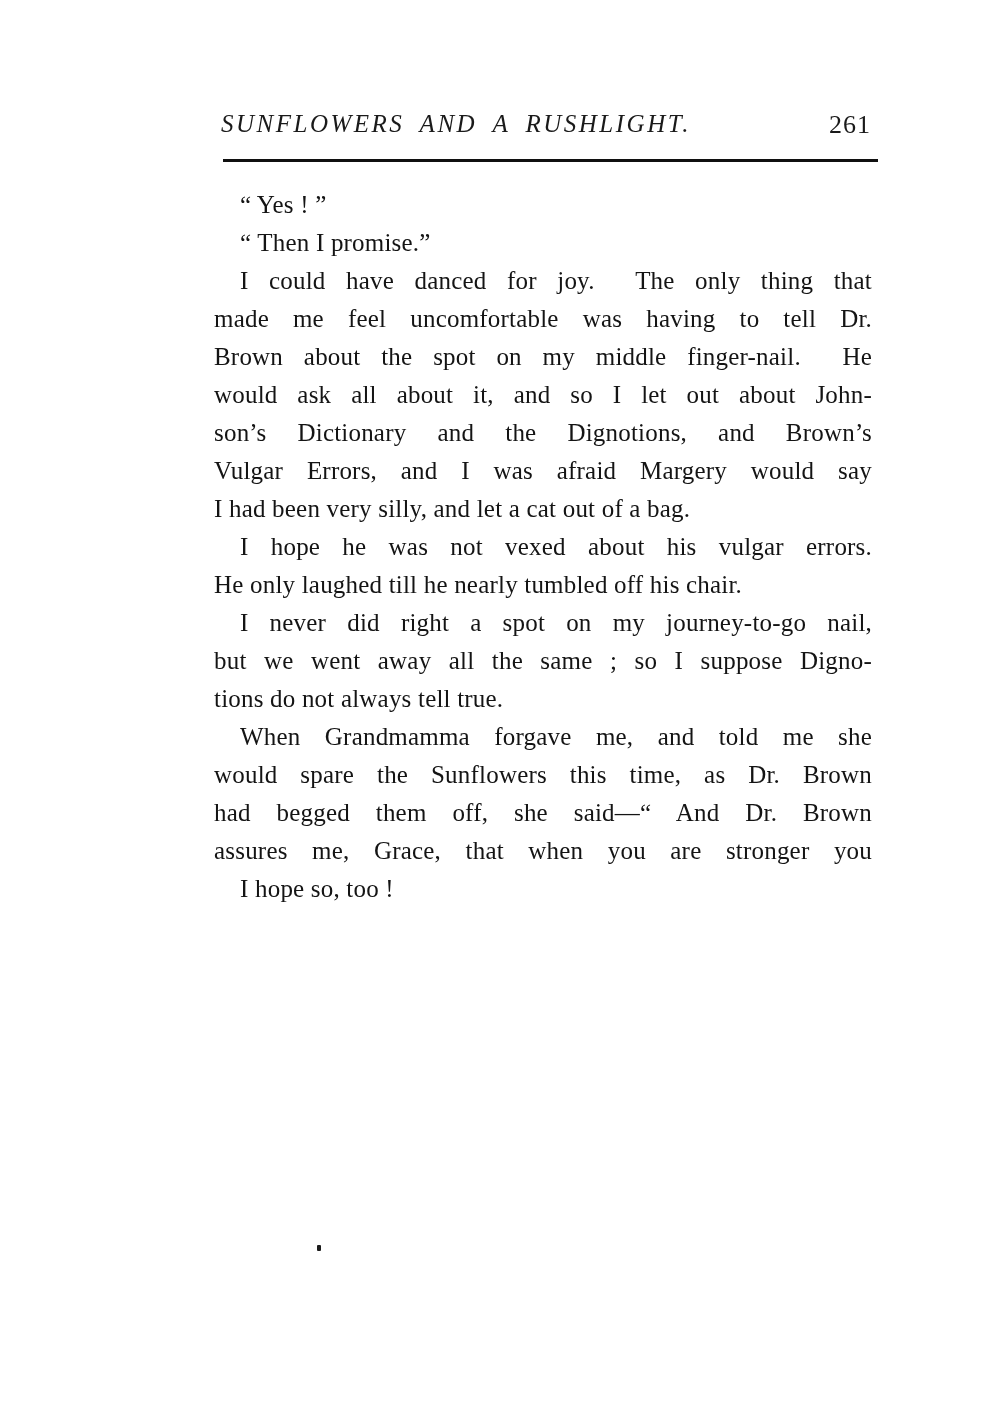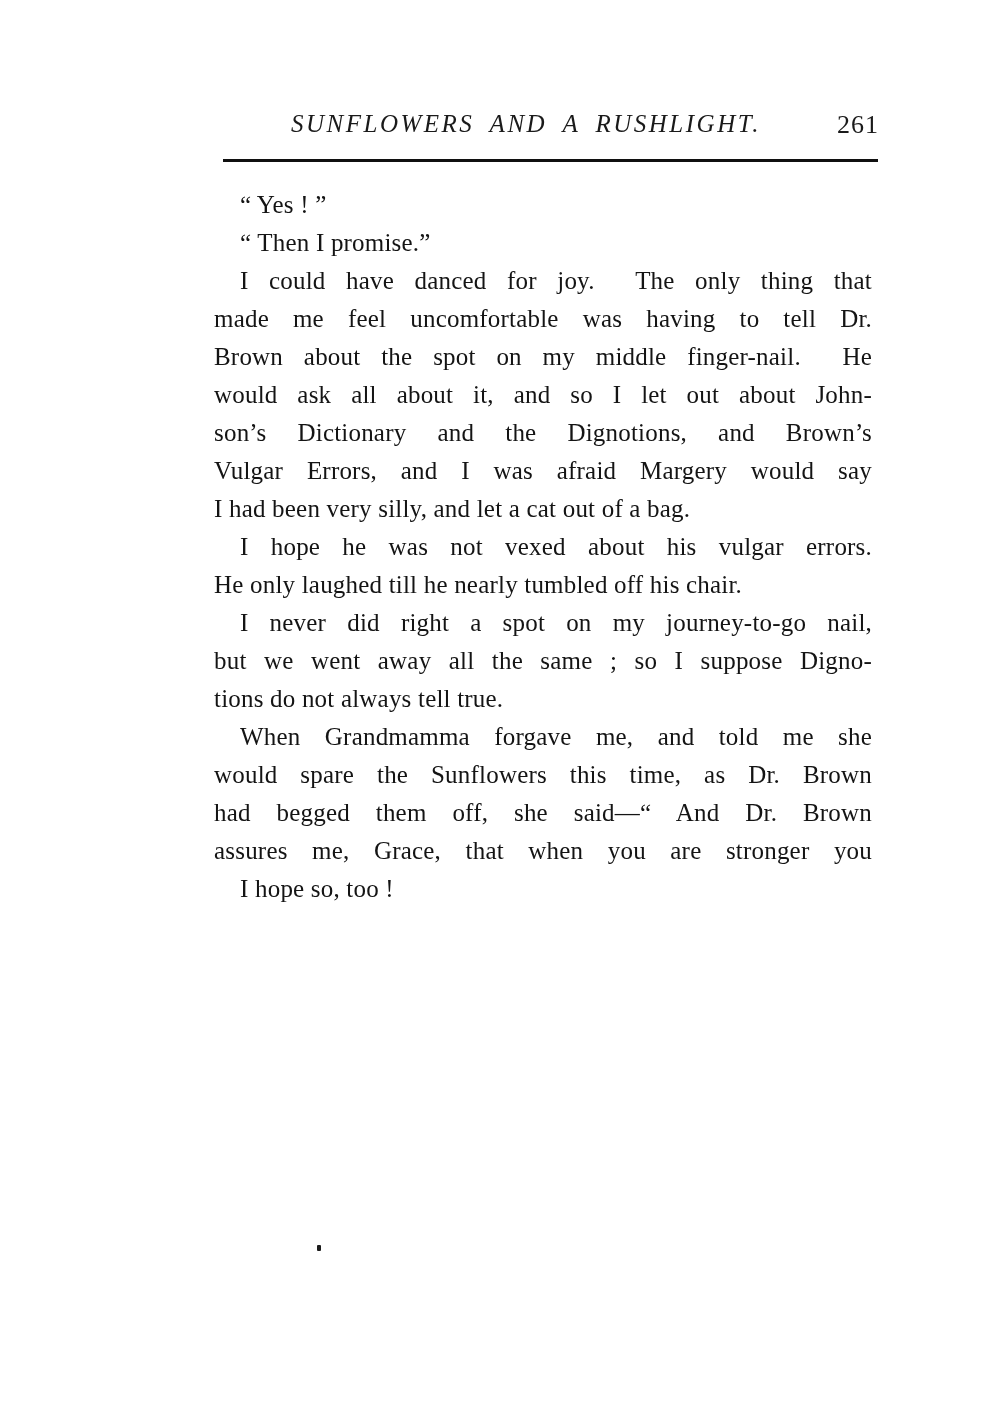--- a/index.html
+++ b/index.html
@@ -21,31 +21,31 @@
     position: absolute;
     left: 221px;
     top: 110px;
     width: 658px;
     height: 34px;
   }
   .header-title {
     position: absolute;
     left: 0;
     right: 48px;
-    text-align: center;
+    text-align: left;
     font-style: italic;
     font-size: 25px;
     letter-spacing: 2.5px;
     word-spacing: 7px;
     white-space: nowrap;
     color: #1a1a1a;
   }
   .page-number {
     position: absolute;
-    right: 0;
+    right: 8px;
     top: 0;
     font-size: 26px;
     letter-spacing: 1px;
     color: #1a1a1a;
   }
   .header-rule {
     position: absolute;
     left: 223px;
     top: 159px;
     width: 655px;

